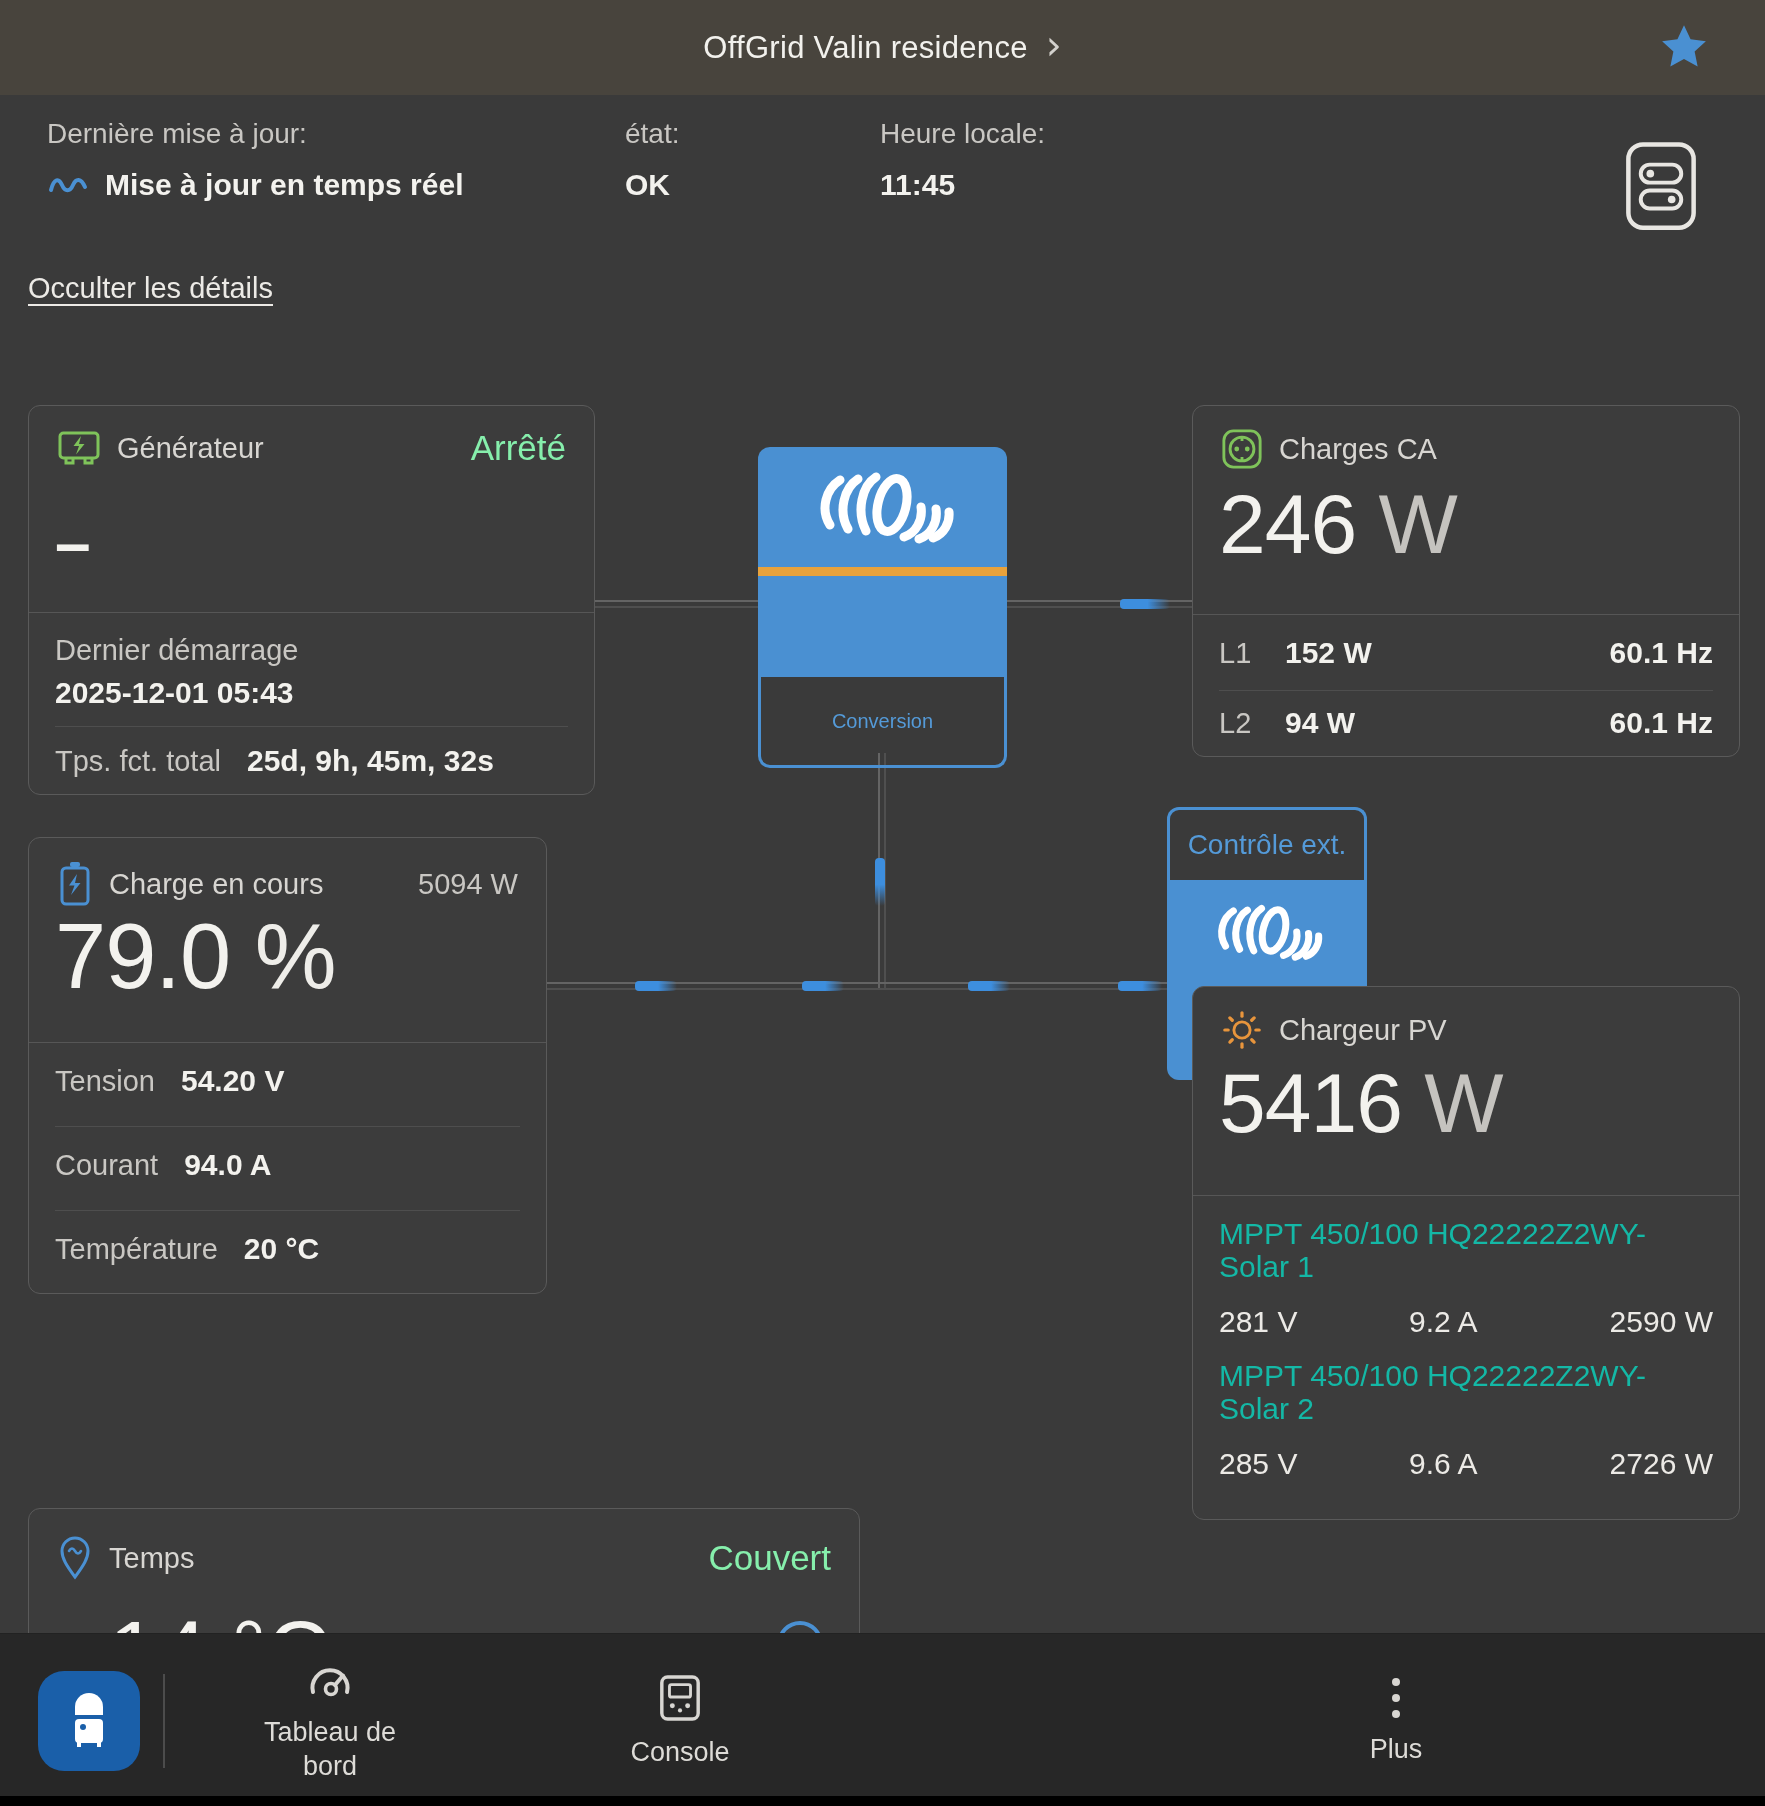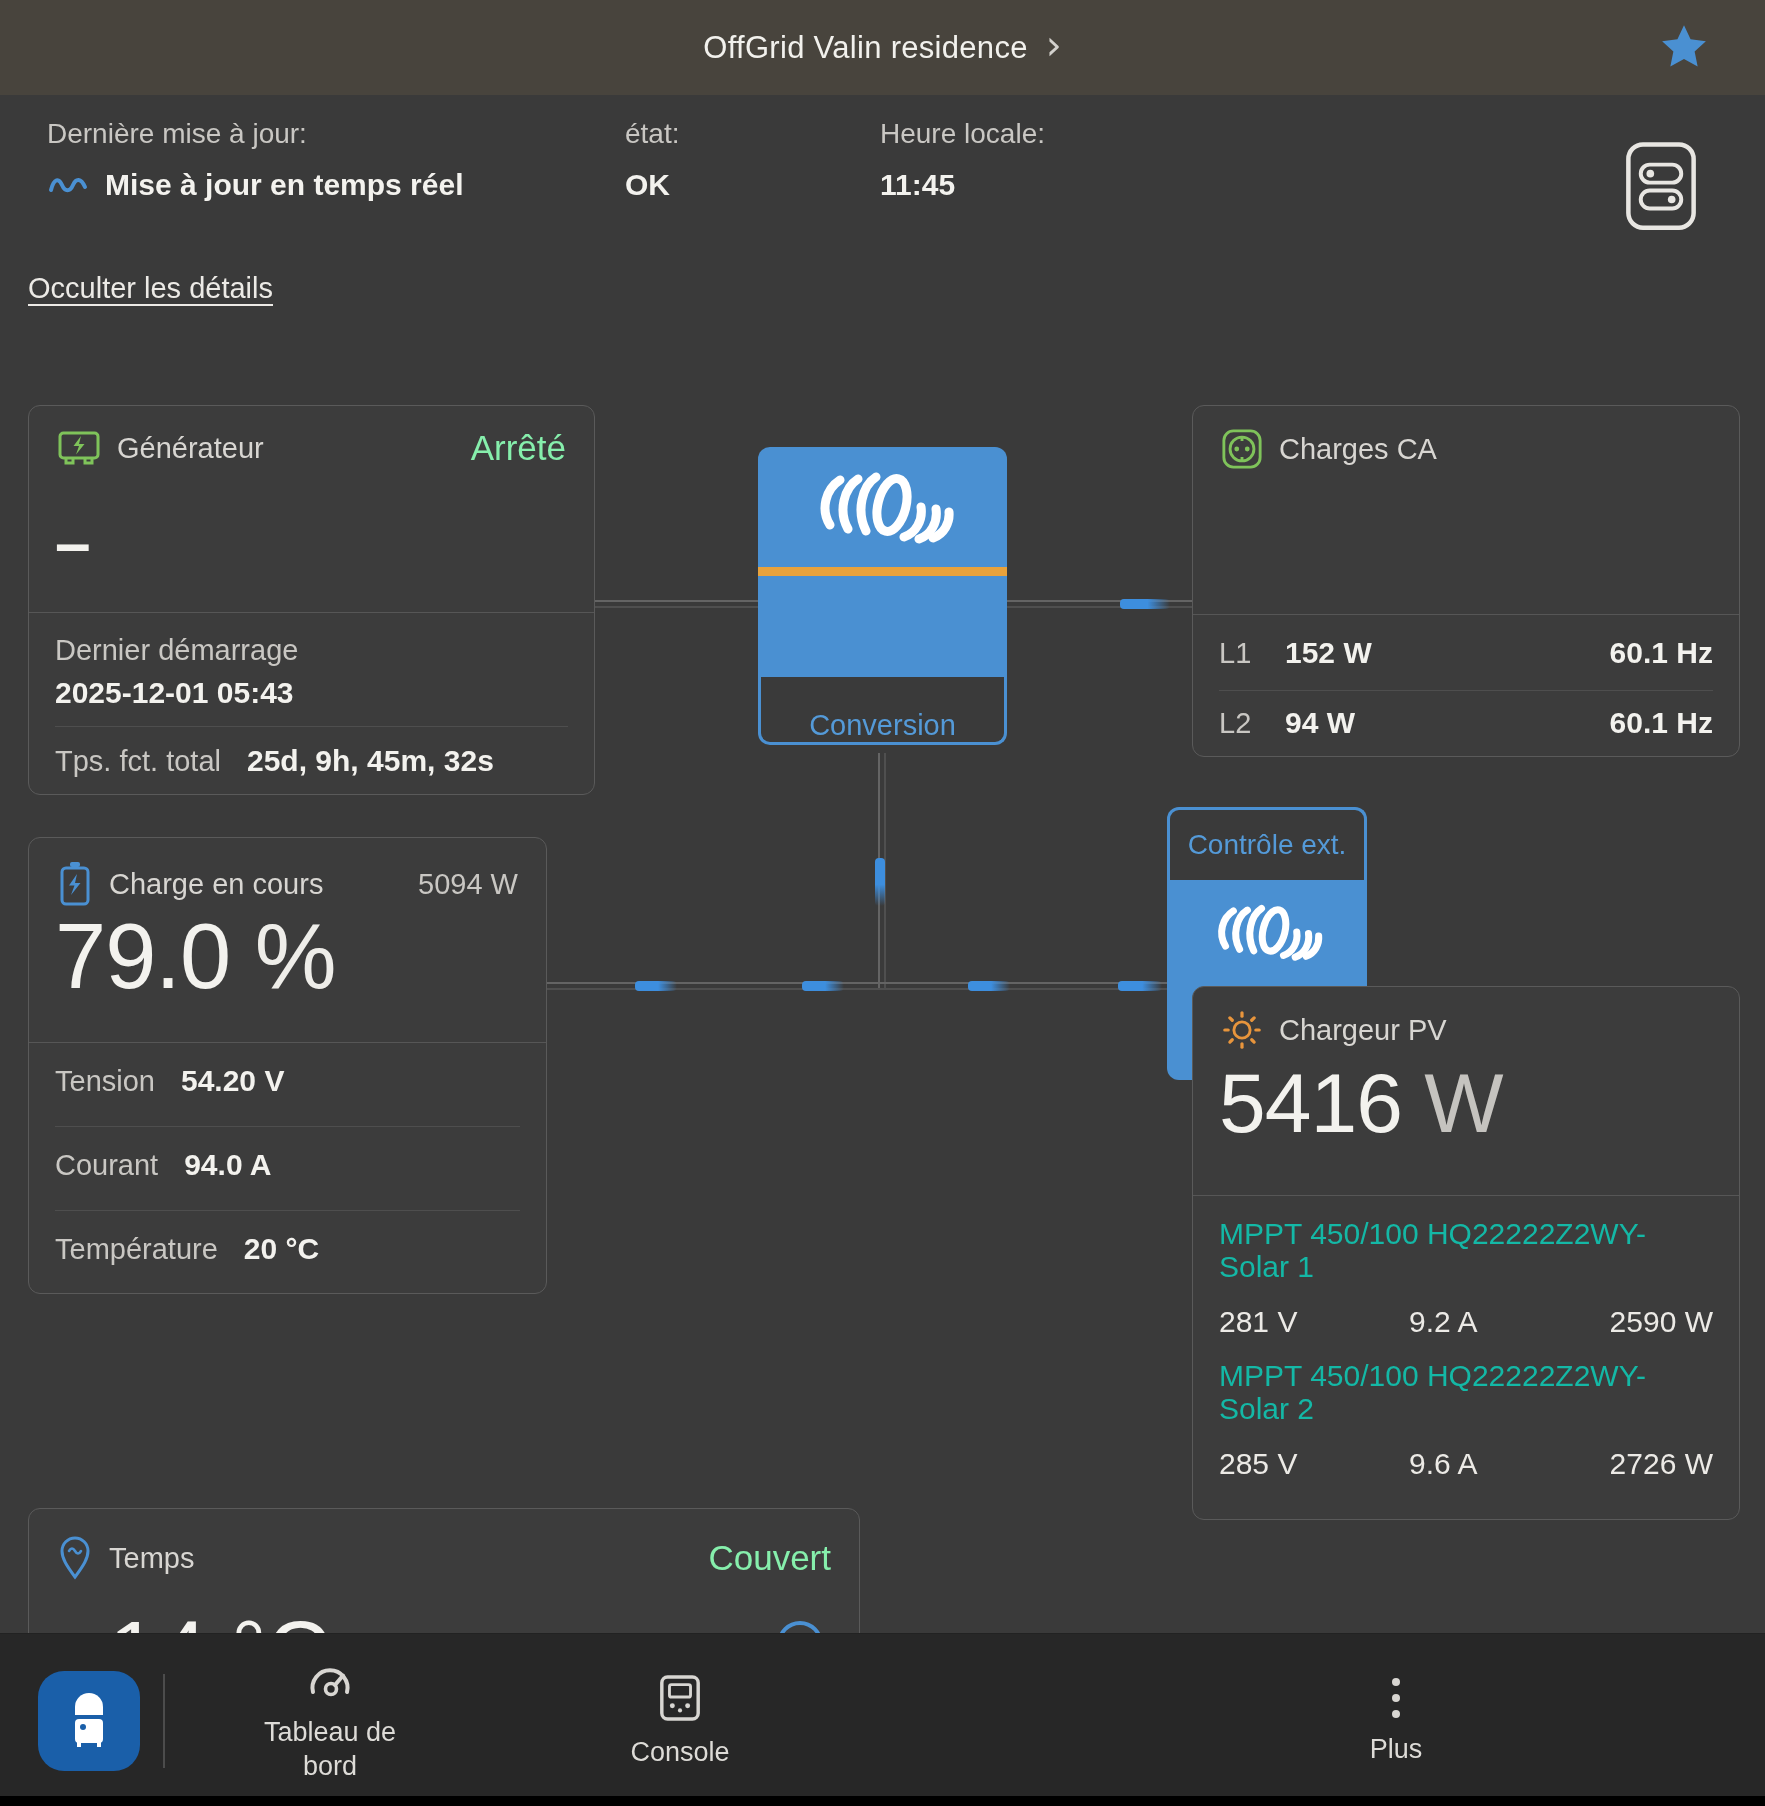--- a/index.html
+++ b/index.html
@@ -49,21 +49,21 @@
   .kv .k{color:#c9c7c3;}
   .kv .v{color:#f3f2ee;font-weight:700;font-size:30px;}
   .line-row{position:absolute;left:26px;right:26px;display:flex;align-items:baseline;font-size:29px;}
   .line-row .ln{color:#c9c7c3;width:66px;}
   .line-row .w{color:#f3f2ee;font-weight:700;font-size:30px;}
   .line-row .hz{margin-left:auto;color:#f3f2ee;font-weight:700;font-size:30px;}
 
   
   .inv-box{left:758px;top:447px;width:249px;height:230px;background:#4a90d2;border-radius:12px 12px 0 0;z-index:2;display:flex;justify-content:center;cursor:pointer;}
   .inv-stripe{position:absolute;left:0;right:0;top:120px;height:9px;background:#e8a23c;}
-  .inv-label{left:758px;top:677px;width:249px;height:68px;border:3px solid #4a90d2;border-top:none;border-radius:0 0 12px 12px;box-sizing:border-box;display:flex;align-items:flex-end;justify-content:center;font-size:29px;color:#549ad8;z-index:2;cursor:pointer;}
+  .inv-label{left:758px;top:677px;width:249px;height:91px;border:3px solid #4a90d2;border-top:none;border-radius:0 0 12px 12px;box-sizing:border-box;display:flex;align-items:center;justify-content:center;font-size:20px;color:#549ad8;z-index:2;cursor:pointer;}
 
   
   .ext-badge{left:1167px;top:807px;width:200px;z-index:2;cursor:pointer;}
   .ext-label{height:73px;border:3px solid #4a90d2;border-bottom:none;border-radius:12px 12px 0 0;box-sizing:border-box;display:flex;align-items:center;justify-content:center;font-size:28px;color:#549ad8;background:#3a3a3a;}
   .ext-blue{height:200px;background:#4a90d2;border-radius:0 0 12px 12px;display:flex;justify-content:center;padding-top:16px;box-sizing:border-box;}
 
   
   .trk-name{position:absolute;left:26px;width:480px;font-size:30px;color:#14b8a6;line-height:33px;}
   .trk-vals{position:absolute;left:26px;right:26px;display:flex;font-size:30px;color:#eceae6;}
   .trk-vals .c1{width:190px;}
@@ -186,20 +186,24 @@
 <div class="abs card" style="left:1192px;top:405px;width:546px;height:350px;">
   <div class="card-header">
     <svg width="42" height="42" viewBox="0 0 44 44">
       <rect x="3" y="3" width="38" height="38" rx="10" fill="none" stroke="#7fc35a" stroke-width="3"></rect>
       <circle cx="22" cy="22" r="12.5" fill="none" stroke="#7fc35a" stroke-width="3"></circle>
       <circle cx="16.5" cy="22" r="2.5" fill="#7fc35a"></circle>
       <circle cx="27.5" cy="22" r="2.5" fill="#7fc35a"></circle>
       <path d="M22 9.5 v4 M22 34.5 v-4" stroke="#7fc35a" stroke-width="3"></path>
     </svg>
     <span class="card-title">Charges CA</span>
+  </div>
+  <div class="bigval" style="top:70px;">
+    <span>246</span>
+    <span class="unit">W</span>
   </div>
   <div class="divider" style="top:208px;"></div>
   <div class="line-row" style="top:230px;">
     <span class="ln">L1</span>
     <span class="w">152 W</span>
     <span class="hz">60.1 Hz</span>
   </div>
   <div class="divider-inset" style="top:284px;"></div>
   <div class="line-row" style="top:300px;">
     <span class="ln">L2</span>

